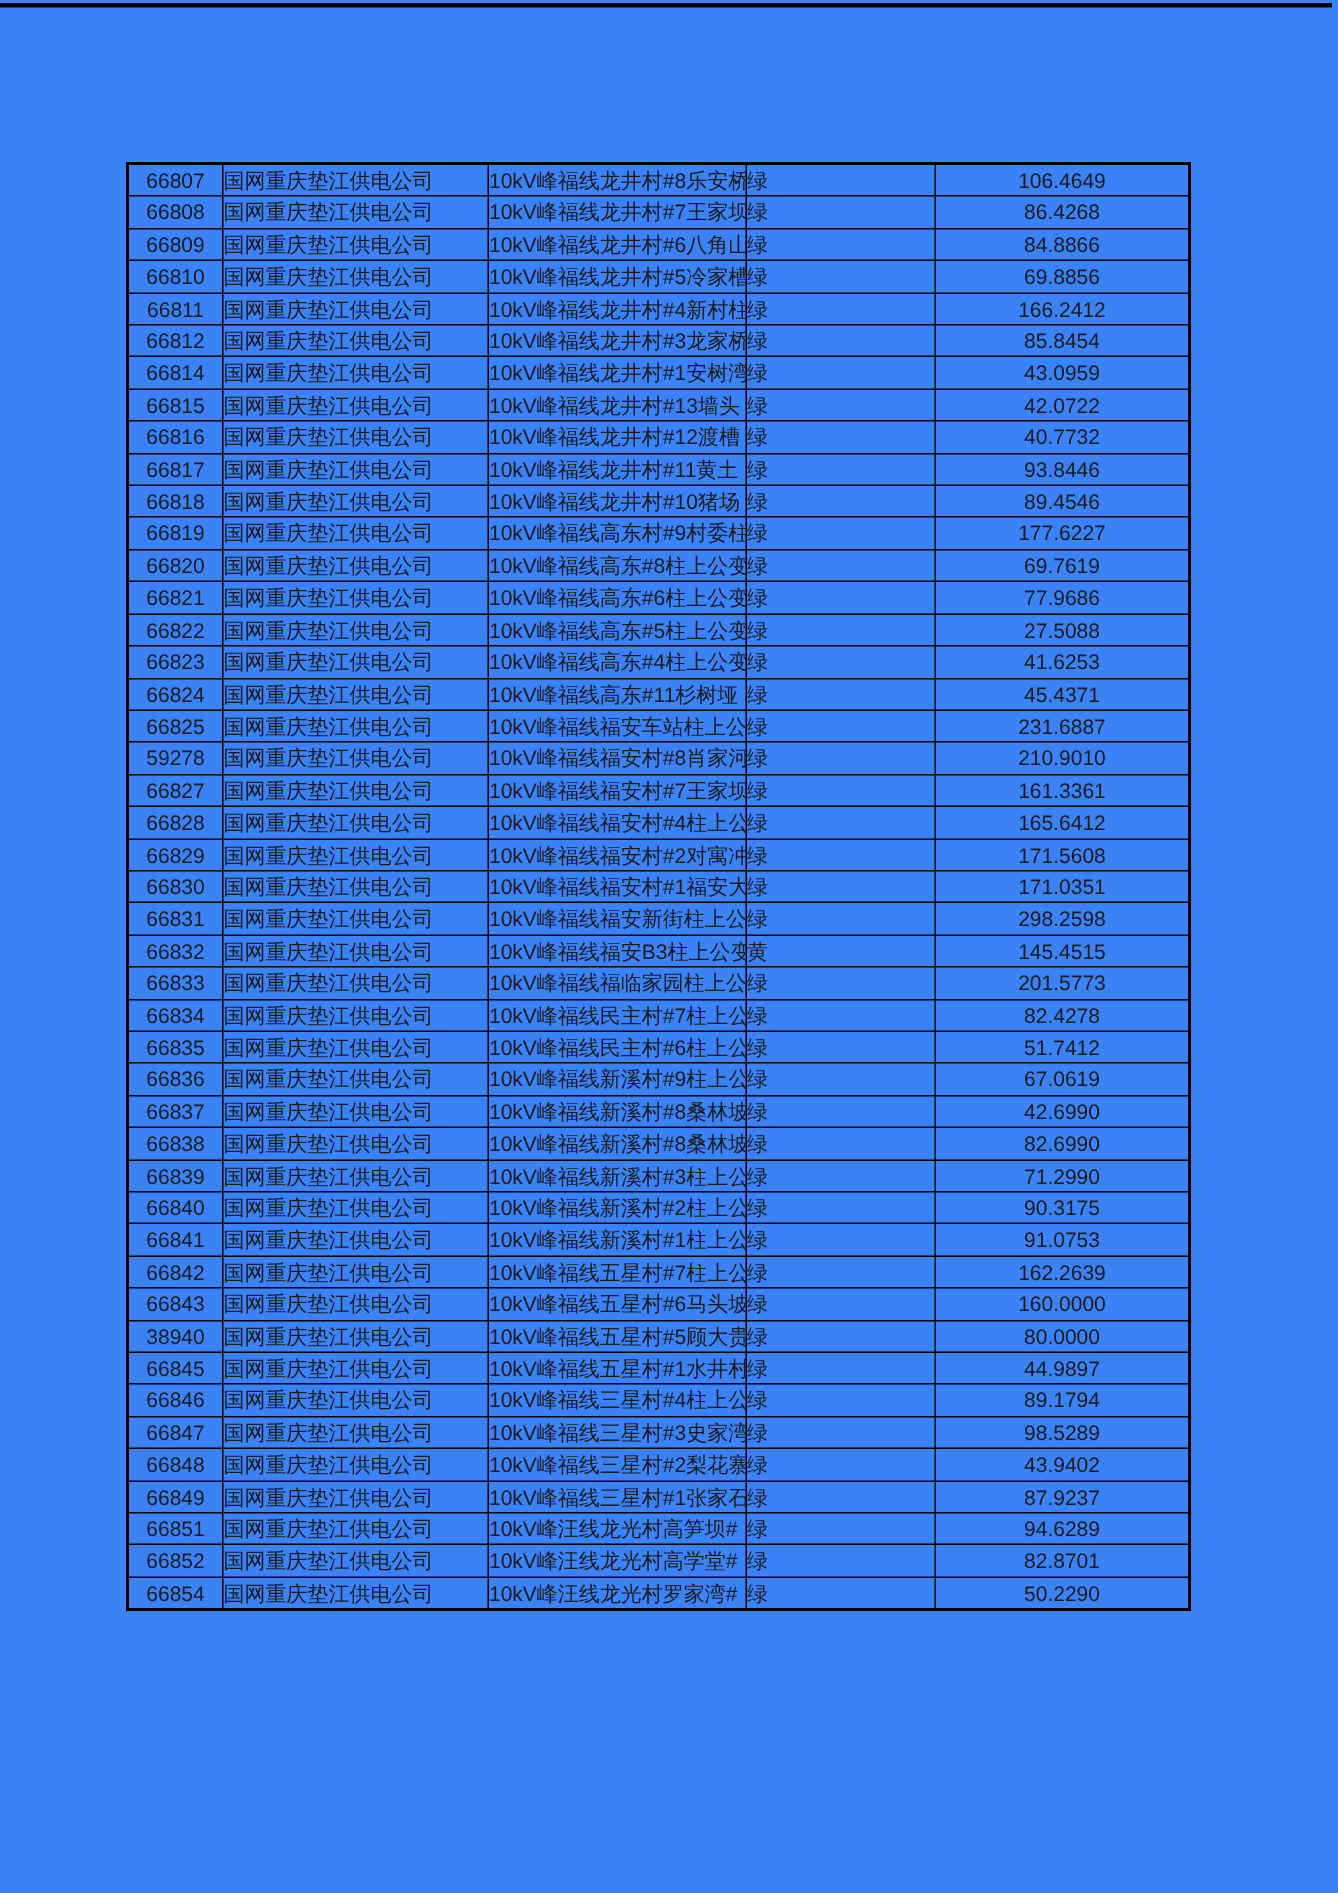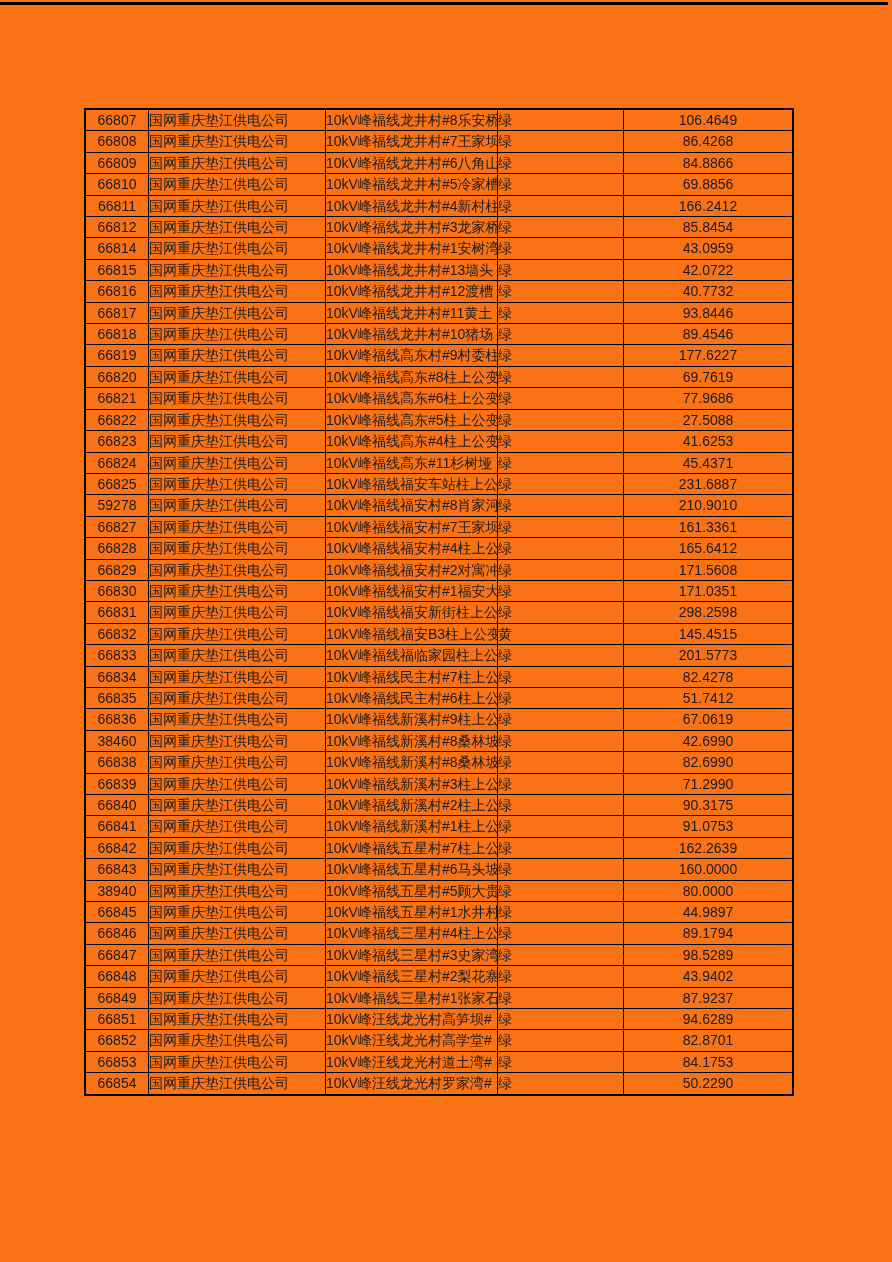--- a/index.html
+++ b/index.html
@@ -1,20 +1,20 @@
 <!DOCTYPE html>
 <html><head>
 <meta charset="utf-8">
 <style>
   html, body { margin: 0; padding: 0; background: #ffffff; }
   .page {
     position: relative;
     width: 892px;
     height: 1262px;
-    background: #f97316;
+    background: #3b82f6;
     overflow: hidden;
     font-family: "Liberation Sans", sans-serif;
   }
   .top-bar {
     position: absolute;
     top: 2px;
     left: 0;
     width: 888px;
     height: 3px;
     background: #000000;
@@ -250,21 +250,21 @@
         <td class="c-value">51.7412</td>
       </tr>
         <tr>
         <td class="c-id">66836</td>
         <td class="c-company">国网重庆垫江供电公司</td>
         <td class="c-device">10kV峰福线新溪村#9柱上公</td>
         <td class="c-status">绿</td>
         <td class="c-value">67.0619</td>
       </tr>
         <tr>
-        <td class="c-id">38460</td>
+        <td class="c-id">66837</td>
         <td class="c-company">国网重庆垫江供电公司</td>
         <td class="c-device">10kV峰福线新溪村#8桑林坡</td>
         <td class="c-status">绿</td>
         <td class="c-value">42.6990</td>
       </tr>
         <tr>
         <td class="c-id">66838</td>
         <td class="c-company">国网重庆垫江供电公司</td>
         <td class="c-device">10kV峰福线新溪村#8桑林坡</td>
         <td class="c-status">绿</td>
@@ -353,27 +353,20 @@
         <td class="c-device">10kV峰汪线龙光村高笋坝#</td>
         <td class="c-status">绿</td>
         <td class="c-value">94.6289</td>
       </tr>
         <tr>
         <td class="c-id">66852</td>
         <td class="c-company">国网重庆垫江供电公司</td>
         <td class="c-device">10kV峰汪线龙光村高学堂#</td>
         <td class="c-status">绿</td>
         <td class="c-value">82.8701</td>
-      </tr>
-        <tr>
-        <td class="c-id">66853</td>
-        <td class="c-company">国网重庆垫江供电公司</td>
-        <td class="c-device">10kV峰汪线龙光村道土湾#</td>
-        <td class="c-status">绿</td>
-        <td class="c-value">84.1753</td>
       </tr>
         <tr>
         <td class="c-id">66854</td>
         <td class="c-company">国网重庆垫江供电公司</td>
         <td class="c-device">10kV峰汪线龙光村罗家湾#</td>
         <td class="c-status">绿</td>
         <td class="c-value">50.2290</td>
       </tr>
       </tbody>
   </table>

